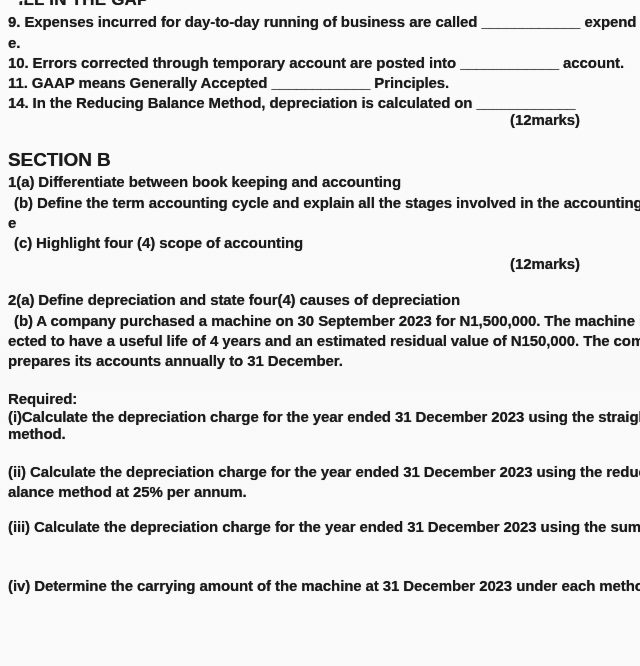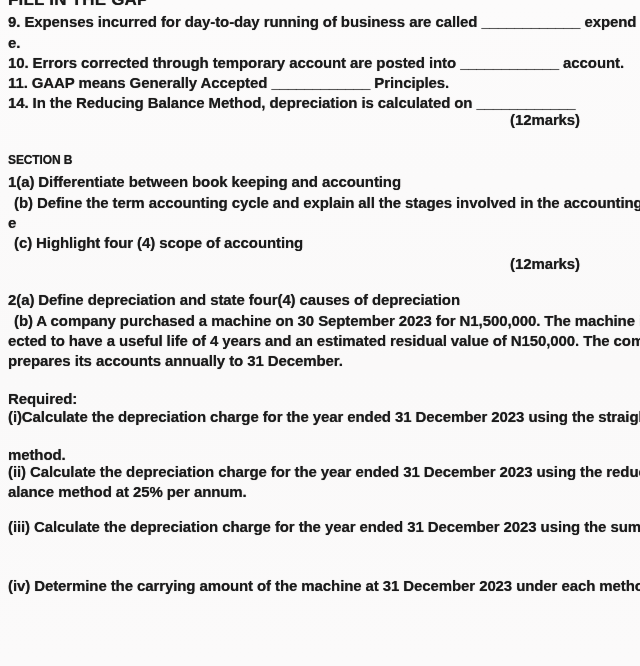--- a/index.html
+++ b/index.html
@@ -11,20 +11,21 @@
     height: 666px;
     overflow: hidden;
     background: linear-gradient(180deg, #fcfbfb 0%, #faf9f9 55%, #fbfafa 100%);
     font-family: "Liberation Sans", "DejaVu Sans", sans-serif;
   }
   .page {
     position: relative;
     width: 640px;
     height: 666px;
     overflow: hidden;
+    border-radius: 29px;
   }
   .ln {
     position: absolute;
     left: 8px;
     white-space: nowrap;
     font-weight: 700;
     font-size: 15px;
     line-height: 20px;
     color: #1b1b1b;
     text-shadow: 0 0 0.7px rgba(25,25,25,0.75);
@@ -35,21 +36,21 @@
     left: 0;
     width: 580px;
     text-align: right;
   }
   .clipped-heading {
     top: -10px;
     font-size: 17px;
     letter-spacing: 0.2px;
   }
   .section-heading {
-    font-size: 12px;
+    font-size: 19px;
   }
 </style>
 </head>
 <body>
 
 <div class="page">
 
   <div class="ln clipped-heading">FILL IN THE GAP</div>
 
   <div class="ln" style="top:12px">9. Expenses incurred for day-to-day running of business are called ____________ expend</div>
@@ -67,20 +68,20 @@
   <div class="ln indent" style="top:233px">(c) Highlight four (4) scope of accounting</div>
   <div class="ln center" style="top:254px">(12marks)</div>
 
   <div class="ln" style="top:290px">2(a) Define depreciation and state four(4) causes of depreciation</div>
   <div class="ln indent" style="top:311px">(b) A company purchased a machine on 30 September 2023 for N1,500,000. The machine is</div>
   <div class="ln" style="top:331px">ected to have a useful life of 4 years and an estimated residual value of N150,000. The comp</div>
   <div class="ln" style="top:351px">prepares its accounts annually to 31 December.</div>
 
   <div class="ln" style="top:389px">Required:</div>
   <div class="ln" style="top:407px">(i)Calculate the depreciation charge for the year ended 31 December 2023 using the straight</div>
-  <div class="ln" style="top:445px">method.</div>
+  <div class="ln" style="top:424px">method.</div>
   <div class="ln" style="top:462px">(ii) Calculate the depreciation charge for the year ended 31 December 2023 using the reduci</div>
   <div class="ln" style="top:482px">alance method at 25% per annum.</div>
   <div class="ln" style="top:517px">(iii) Calculate the depreciation charge for the year ended 31 December 2023 using the sum-o</div>
   <div class="ln" style="top:576px">(iv) Determine the carrying amount of the machine at 31 December 2023 under each method</div>
 
 
 </div>
 
 </body></html>

